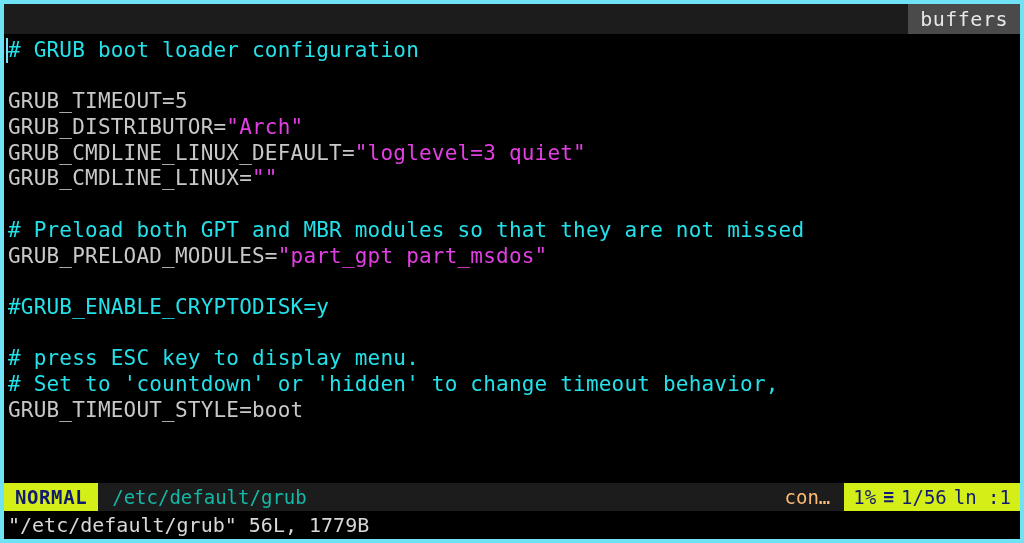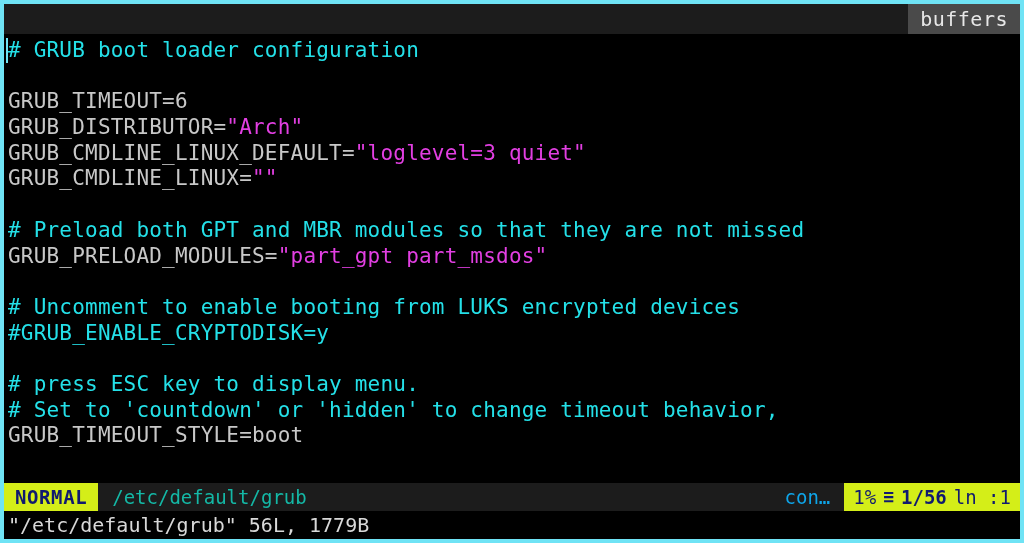--- a/index.html
+++ b/index.html
@@ -106,34 +106,34 @@
     padding: 0 11px;
     letter-spacing: 0.6px;
   }
   #status-file {
     color: #14b8a6;
     padding: 0 10px 0 14px;
     flex: 0 0 auto;
   }
   #status-spacer { flex: 1 1 auto; }
   #status-filetype {
-    color: #0ea5e9;
+    color: #fdba74;
     padding: 0 14px 0 8px;
   }
   #status-right {
     background: #d4ee18;
     color: #101a70;
     padding: 0 9px;
     display: flex;
     align-items: center;
     gap: 7px;
   }
   #status-pct { font-weight: normal; }
   #lines-icon { font-weight: bold; font-size: 18px; }
-  #status-linecount { font-weight: bold; }
+  #status-linecount { font-weight: normal; }
   #status-col { font-weight: normal; }
 
   
   #msgline {
     height: 28px;
     min-height: 28px;
     background: #000000;
     color: #d8d8d8;
     font-size: 20px;
     line-height: 28px;
@@ -151,29 +151,28 @@
     <div id="tabline-right">
       <div id="buffers-label">buffers</div>
     </div>
   </div>
 
   <div id="editor">
     <div id="cursor"></div>
     <div id="code-lines">
         <div class="codeline"><span class="comment"># GRUB boot loader configuration</span></div>
         <div class="codeline"> </div>
-        <div class="codeline"><span class="ident">GRUB_TIMEOUT=6</span></div>
+        <div class="codeline"><span class="ident">GRUB_TIMEOUT=5</span></div>
         <div class="codeline"><span class="ident">GRUB_DISTRIBUTOR=</span><span class="str">"Arch"</span></div>
         <div class="codeline"><span class="ident">GRUB_CMDLINE_LINUX_DEFAULT=</span><span class="str">"loglevel=3 quiet"</span></div>
         <div class="codeline"><span class="ident">GRUB_CMDLINE_LINUX=</span><span class="str">""</span></div>
         <div class="codeline"> </div>
         <div class="codeline"><span class="comment"># Preload both GPT and MBR modules so that they are not missed</span></div>
         <div class="codeline"><span class="ident">GRUB_PRELOAD_MODULES=</span><span class="str">"part_gpt part_msdos"</span></div>
         <div class="codeline"> </div>
-        <div class="codeline"><span class="comment"># Uncomment to enable booting from LUKS encrypted devices</span></div>
         <div class="codeline"><span class="comment">#GRUB_ENABLE_CRYPTODISK=y</span></div>
         <div class="codeline"> </div>
         <div class="codeline"><span class="comment"># press ESC key to display menu.</span></div>
         <div class="codeline"><span class="comment"># Set to 'countdown' or 'hidden' to change timeout behavior,</span></div>
         <div class="codeline"><span class="ident">GRUB_TIMEOUT_STYLE=boot</span></div>
       </div>
   </div>
 
   <div id="statusline">
     <div id="mode-indicator">NORMAL</div>

